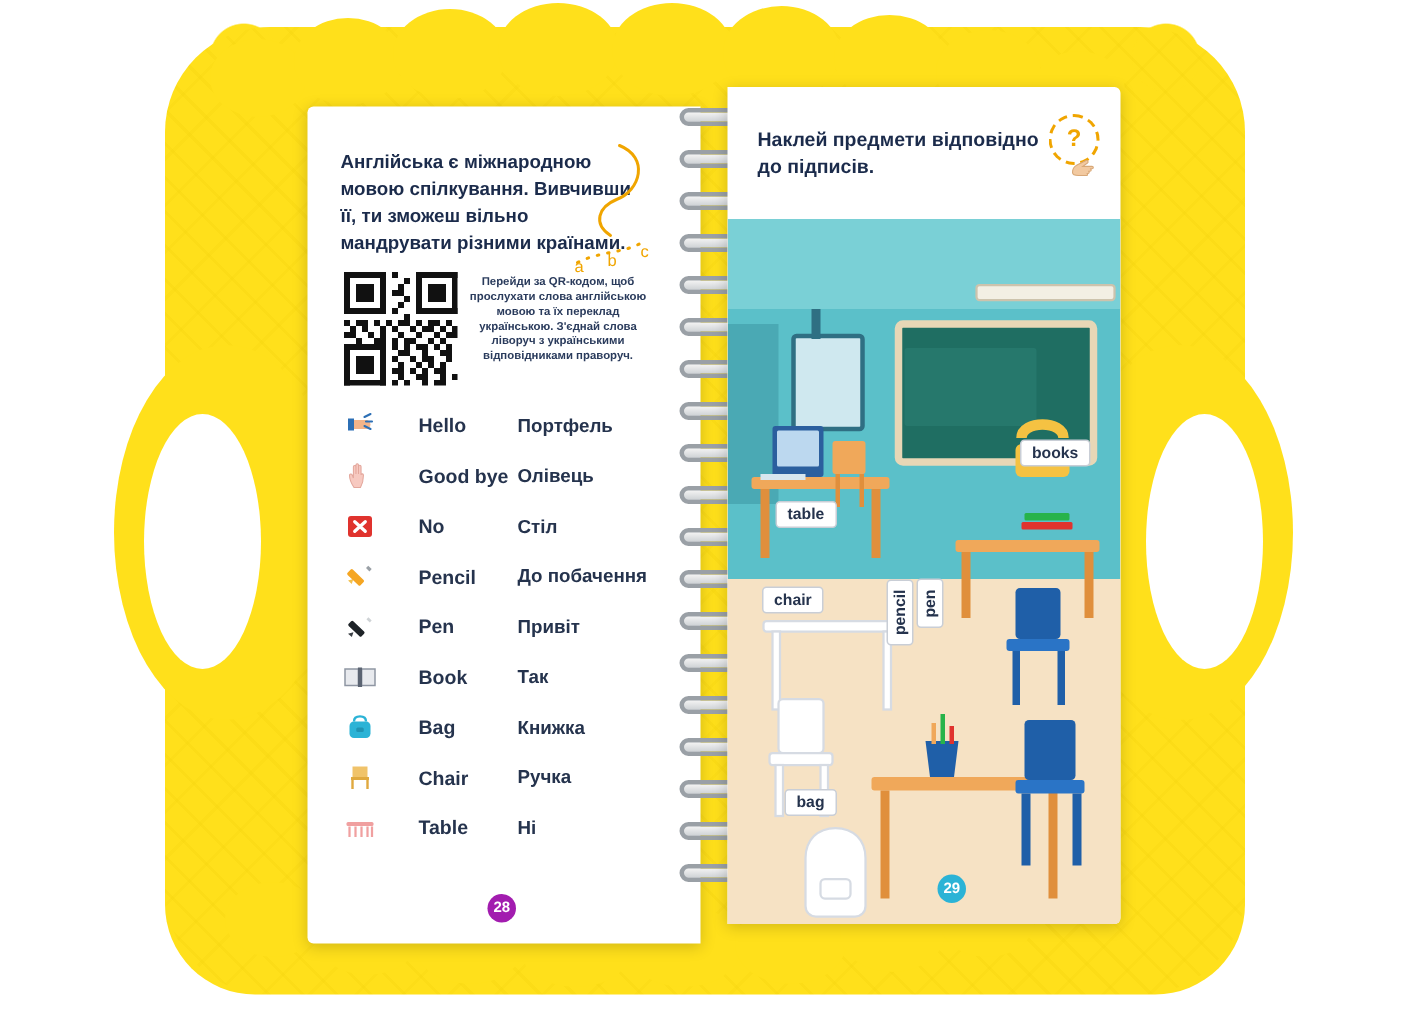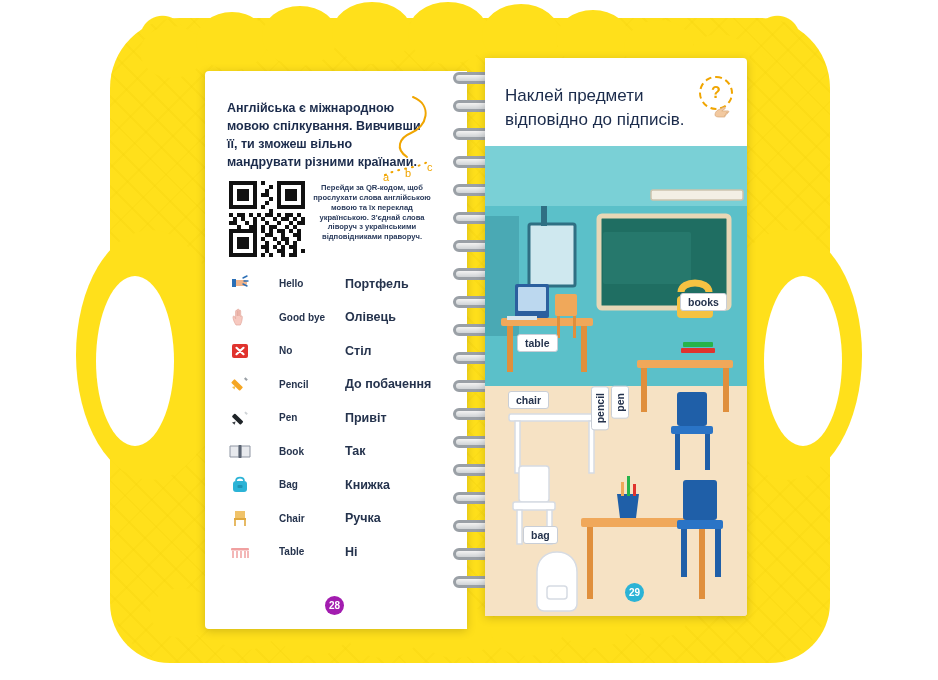--- a/index.html
+++ b/index.html
@@ -76,34 +76,34 @@
   }
   .qr svg{display:block;}
   .qr-note{
     position:absolute;left:108px;top:112px;width:118px;
     font-size:7.6px;line-height:1.3;color:#2a3b5c;text-align:center;font-weight:600;
   }
   .cols{position:absolute;left:22px;top:196px;width:222px;}
   .row{display:flex;align-items:center;height:33.5px;}
   .en{display:flex;align-items:center;width:118px;}
   .en .ico{width:26px;height:22px;display:flex;align-items:center;justify-content:center;margin-right:6px;}
-  .en .txt{font-size:10px;color:#25334d;font-weight:600;padding-left:20px;}
+  .en .txt{font-size:13px;color:#25334d;font-weight:600;padding-left:20px;}
   .ua{font-size:12.5px;color:#25334d;font-weight:600;text-align:center;}
   .pagenum{
     position:absolute;width:19px;height:19px;border-radius:50%;
     background:#a21caf;color:#fff;font-size:10px;display:flex;align-items:center;justify-content:center;
     font-weight:700;
   }
   .pagenum.left{left:120px;bottom:14px;}
   .pagenum.right{left:112px;bottom:14px;background:#2bb3d6;margin-left:28px;}
 
   
   .r-head{
     position:absolute;left:20px;top:26px;width:190px;
-    font-size:17px;line-height:1.4;color:#1b2b4b;font-weight:400;
+    font-size:13px;line-height:1.4;color:#1b2b4b;font-weight:700;
   }
   .qmark{
     position:absolute;right:14px;top:18px;width:30px;height:30px;border-radius:50%;
     border:2px dashed #f0a500;color:#f0a500;font-size:16px;font-weight:700;
     display:flex;align-items:center;justify-content:center;
   }
   .hand{position:absolute;right:12px;top:44px;width:26px;height:20px;}
   .scene{position:absolute;left:0;top:88px;width:262px;height:470px;overflow:hidden;background:#f6e2c4;}
   .label{
     position:absolute;background:#fff;border:1px solid #c9ced6;border-radius:3px;

